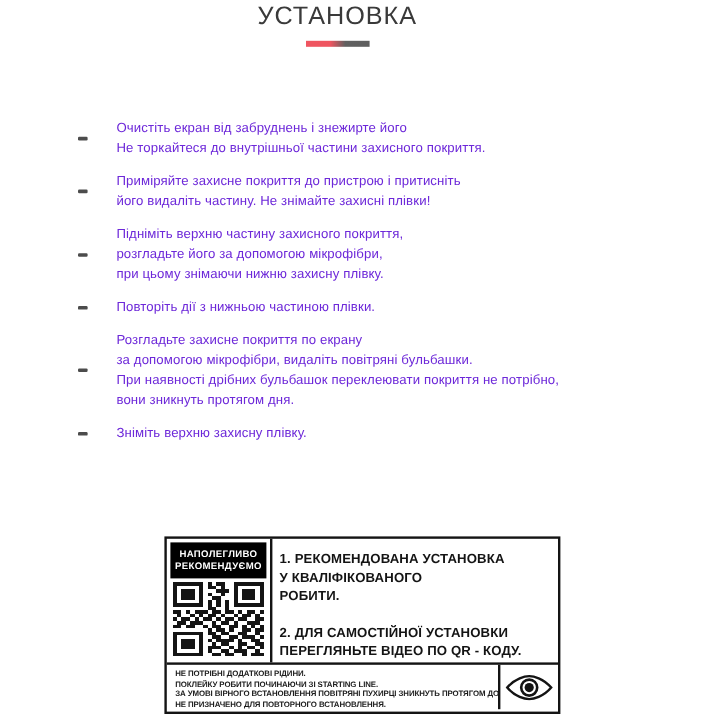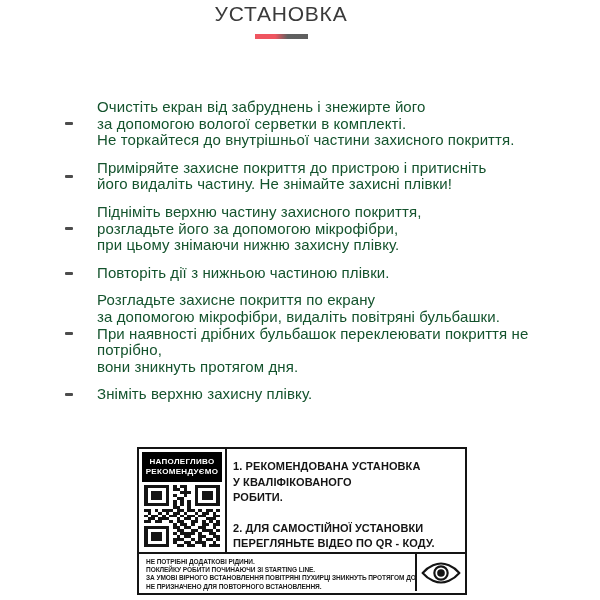--- a/index.html
+++ b/index.html
@@ -12,21 +12,21 @@
   .header { position:absolute; top:1px; left:0; width:543px; text-align:center;padding-left:19px; }
   .title { font-size:21px; line-height:26px; color:#3a3a3a; letter-spacing:0.8px; font-weight:normal; }
   .accent-bar {
     width:53px; height:5px; margin:7px auto 0;
     background:linear-gradient(90deg,#ef5560 0%,#ef5560 38%,#606060 62%,#5e5e5e 100%);
   }
   
   .list { position:absolute; top:99px; left:65px; width:478px; }
   .item { display:flex; margin-bottom:11px; }
   .dash { width:8px; height:3px; background:#4c4c4c; border-radius:1px; flex:none; align-self:center; margin-right:24px; }
-  .item-text { font-size:15px; line-height:16.6px; color:#14532d; letter-spacing:0.1px; }
+  .item-text { font-size:11px; line-height:16.6px; color:#6d28d9; letter-spacing:0.1px; }
   
   .box {
     position:absolute; left:107px; top:447px; width:330px; height:148px;
     border:2px solid #141414; display:flex; flex-direction:column; background:#fff;margin-left:30px;
   }
   .box-top { height:105px; display:flex; border-bottom:2px solid #141414; }
   .qr-cell { width:88px; border-right:2px solid #141414; padding:3px; display:flex; flex-direction:column; align-items:center; }
   .badge {
     background:#000; color:#fff; width:100%; text-align:center;
     font-size:8px; font-weight:bold; line-height:10px; padding:5px 0; letter-spacing:0.3px;
@@ -48,21 +48,20 @@
 <div class="header">
   <div class="title">УСТАНОВКА</div>
   <div class="accent-bar"></div>
 </div>
 
 <div class="list" id="instructions">
     <div class="item">
       <span class="dash"></span>
       <div class="item-text">
         <div class="line">Очистіть екран від забруднень і знежирте його</div>
-        <div class="line">за допомогою вологої серветки в комплекті.</div>
         <div class="line">Не торкайтеся до внутрішньої частини захисного покриття.</div>
       </div>
     </div>
     <div class="item">
       <span class="dash"></span>
       <div class="item-text">
         <div class="line">Приміряйте захисне покриття до пристрою і притисніть</div>
         <div class="line">його видаліть частину. Не знімайте захисні плівки!</div>
       </div>
     </div>

